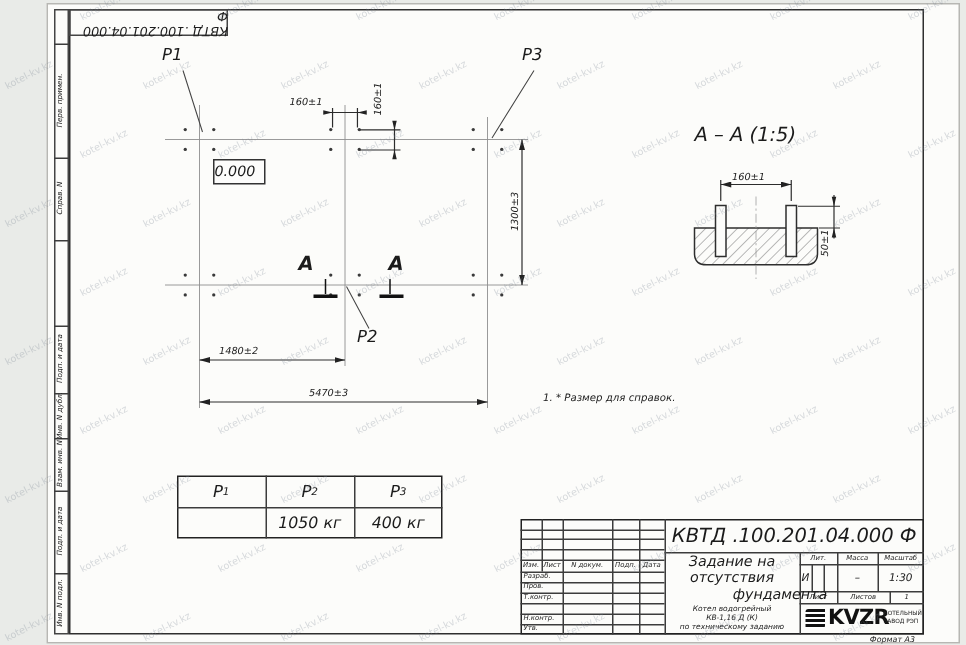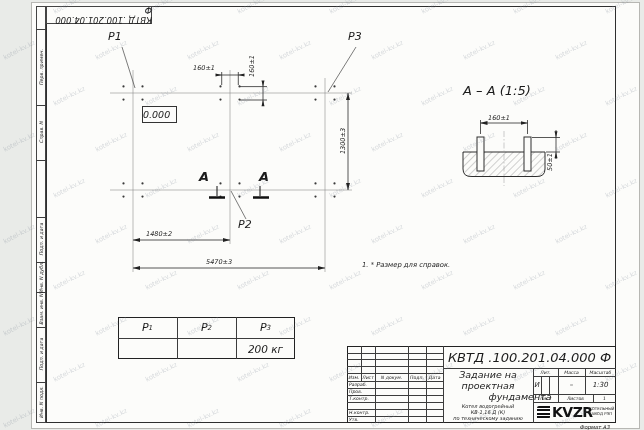--- a/index.html
+++ b/index.html
@@ -143,41 +143,42 @@
       <sub>1</sub>
   </div>
   <div class="cell" style="left:177px;top:317px;width:59px;height:21px;font-size:11px;">
     <span>P</span>
       <sub>2</sub>
   </div>
   <div class="cell" style="left:236px;top:317px;width:59px;height:21px;font-size:11px;">
     <span>P</span>
       <sub>3</sub>
   </div>
-  <div class="cell" style="left:236px;top:338px;width:59px;height:21px;font-size:10.5px;">200 кг</div>
+  <div class="cell" style="left:177px;top:338px;width:59px;height:21px;font-size:10.5px;">1050 кг</div>
+  <div class="cell" style="left:236px;top:338px;width:59px;height:21px;font-size:10.5px;">400 кг</div>
 
   <div class="abs" style="left:347px;top:346px;width:269px;height:77px;border:1.4px solid #222;box-sizing:border-box;z-index:3;"></div>
 
   <div class="cell" style="left:443px;top:346px;width:173px;height:22px;font-size:13px;">КВТД .100.201.04.000 Ф</div>
 
   <div class="cell" style="left:347px;top:373px;width:14px;height:8px;font-size:4.6px;">Изм.</div>
   <div class="cell" style="left:361px;top:373px;width:14px;height:8px;font-size:4.6px;">Лист</div>
   <div class="cell" style="left:375px;top:373px;width:33px;height:8px;font-size:4.6px;">N докум.</div>
   <div class="cell" style="left:408px;top:373px;width:18px;height:8px;font-size:4.6px;">Подп.</div>
   <div class="cell" style="left:426px;top:373px;width:17px;height:8px;font-size:4.6px;">Дата</div>
 
   <div class="cl" style="left:347px;top:381px;width:28px;height:7px;font-size:4.6px;">Разраб.</div>
   <div class="cl" style="left:347px;top:388px;width:28px;height:7px;font-size:4.6px;">Пров.</div>
   <div class="cl" style="left:347px;top:395px;width:28px;height:7px;font-size:4.6px;">Т.контр.</div>
   <div class="cl" style="left:347px;top:402px;width:28px;height:7px;font-size:4.6px;"></div>
   <div class="cl" style="left:347px;top:409px;width:28px;height:7px;font-size:4.6px;">Н.контр.</div>
   <div class="cl" style="left:347px;top:416px;width:28px;height:7px;font-size:4.6px;">Утв.</div>
 
   <div class="cell" style="left:443px;top:369px;width:90px;height:11px;font-size:9.5px;">Задание на</div>
-  <div class="cell" style="left:443px;top:380px;width:90px;height:11px;font-size:9.5px;">проектная</div>
+  <div class="cell" style="left:443px;top:380px;width:90px;height:11px;font-size:9.5px;">отсутствия</div>
   <div class="cell" style="left:443px;top:391px;width:90px;height:11px;font-size:9.5px;margin-left:32px;">фундамента</div>
   <div class="cell" style="left:443px;top:403px;width:90px;height:6px;font-size:5px;">Котел водогрейный</div>
   <div class="cell" style="left:443px;top:409px;width:90px;height:6px;font-size:5px;">КВ-1,16 Д (К)</div>
   <div class="cell" style="left:443px;top:415px;width:90px;height:6px;font-size:5px;">по техническому заданию</div>
 
   <div class="cell" style="left:533px;top:368px;width:25px;height:8px;font-size:4.6px;">Лит.</div>
   <div class="cell" style="left:558px;top:368px;width:27px;height:8px;font-size:4.6px;">Масса</div>
   <div class="cell" style="left:585px;top:368px;width:31px;height:8px;font-size:4.6px;">Масштаб</div>
   <div class="cell" style="left:533px;top:376px;width:8px;height:18px;font-size:7px;">И</div>
   <div class="cell" style="left:558px;top:376px;width:27px;height:18px;font-size:7px;">–</div>

